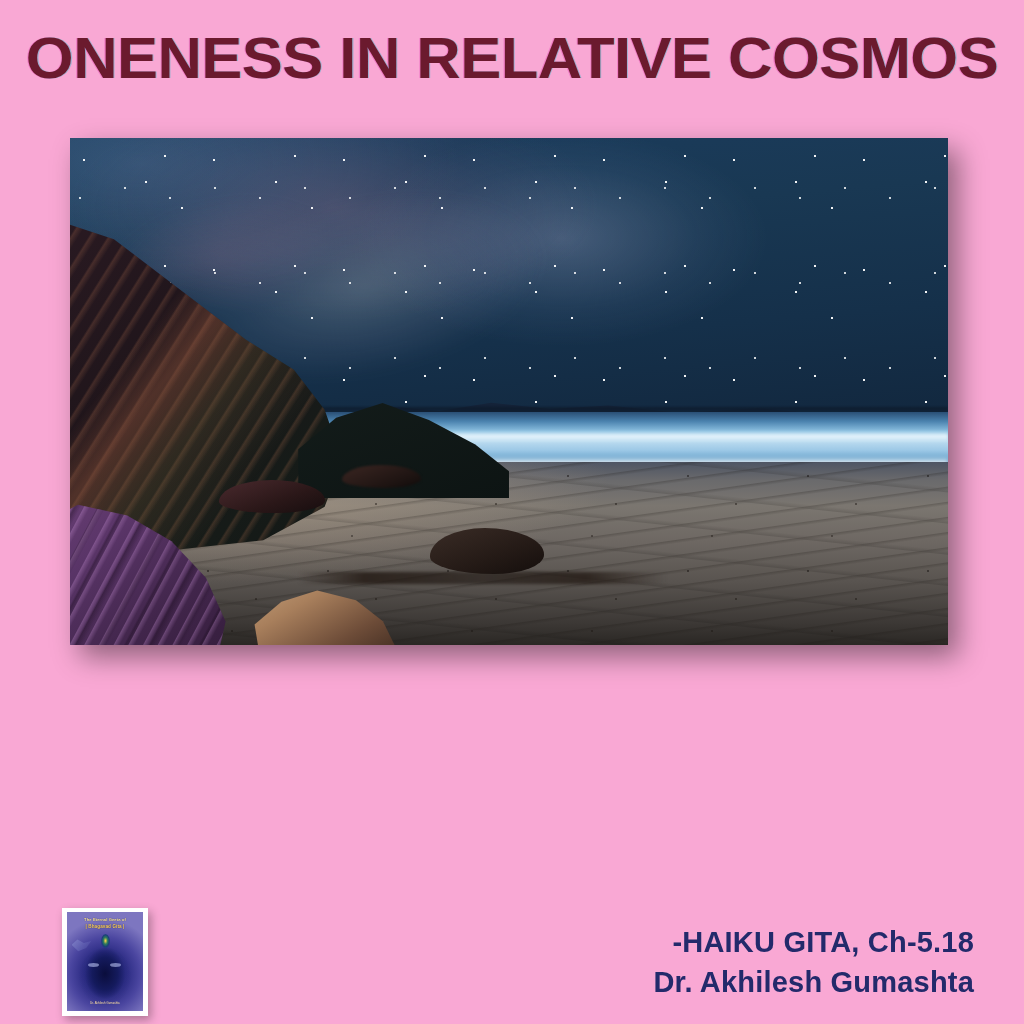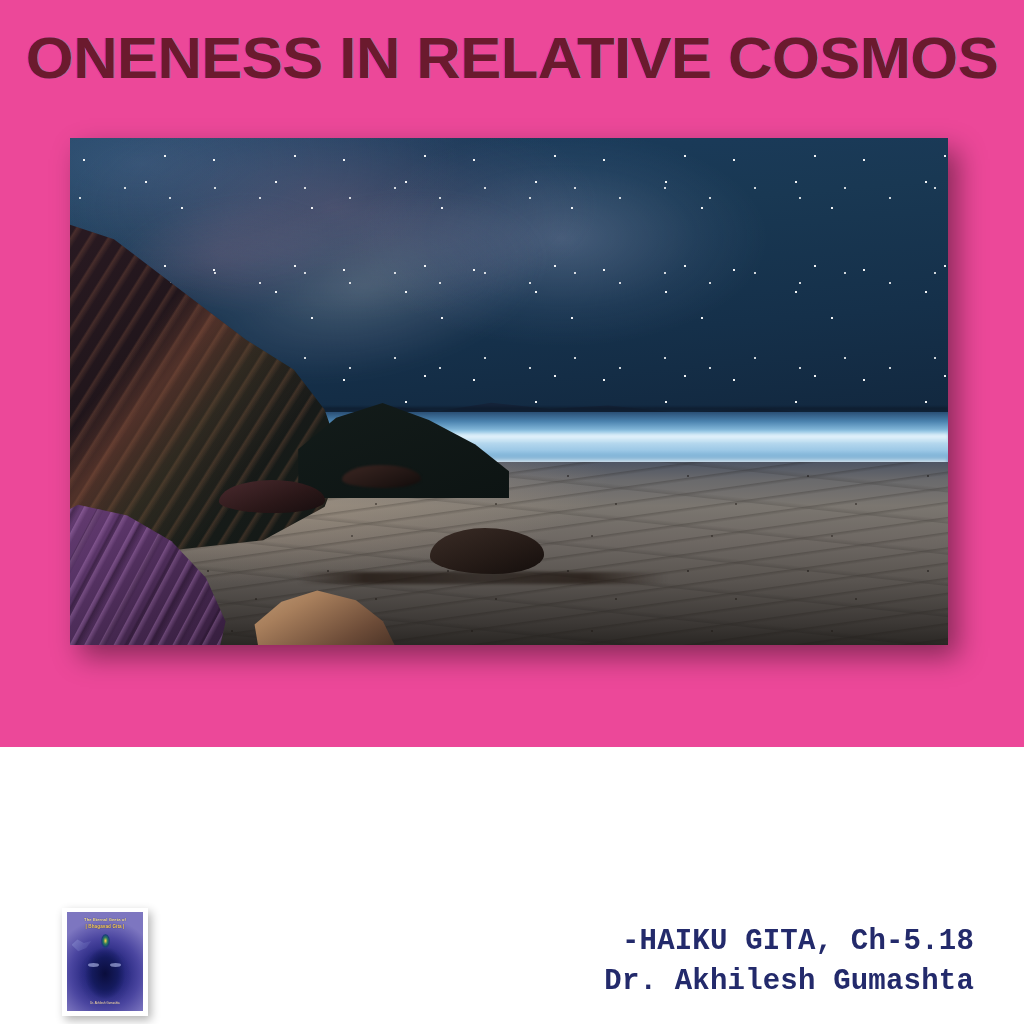--- a/index.html
+++ b/index.html
@@ -12,22 +12,22 @@
     width: 1024px;
     height: 1024px;
     overflow: hidden;
     font-family: "Liberation Sans", sans-serif;
     position: relative;
   }
 
   .poster {
     position: relative;
     width: 1024px;
-    height: 747px;
-    background: #ec4899;
+    height: 1024px;
+    background: #f9a8d4;
   }
 
   
   .title {
     position: absolute;
     left: 0;
     top: 24px;
     width: 1024px;
     text-align: center;
     font-family: "Liberation Sans", sans-serif;
@@ -348,21 +348,21 @@
     white-space: nowrap;
     text-shadow: 2px 3px 3px rgba(0,0,0,0.28);
   }
 
   
   .attribution {
     position: absolute;
     right: 50px;
     top: 922px;
     text-align: right;
-    font-family: Liberation Mono, monospace;
+    font-family: Liberation Sans, sans-serif;
     font-weight: bold;
     font-size: 29px;
     line-height: 40px;
     color: #232a6b;
     letter-spacing: 0.2px;
     white-space: nowrap;
   }
 
   
   .book {

